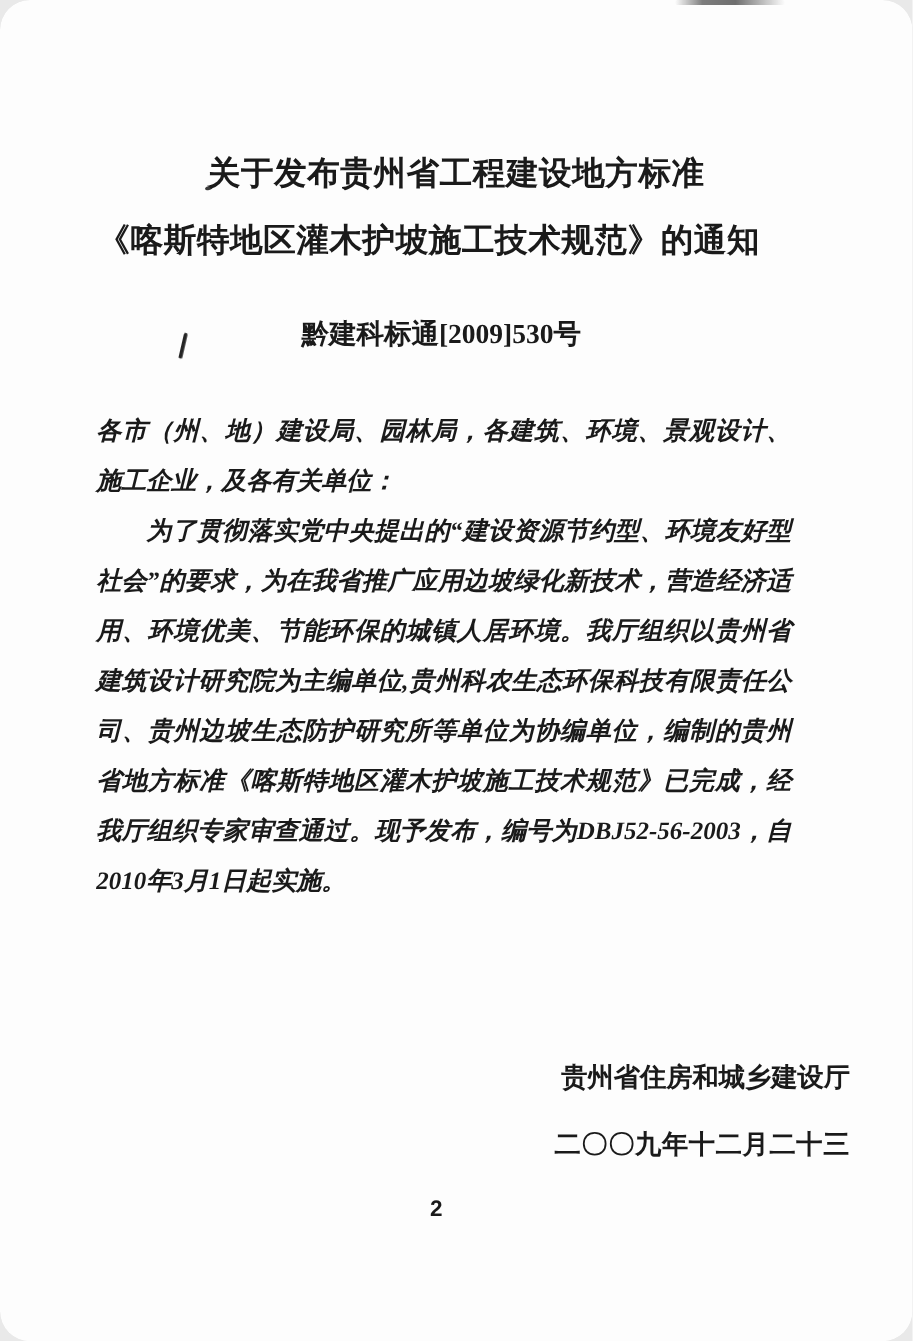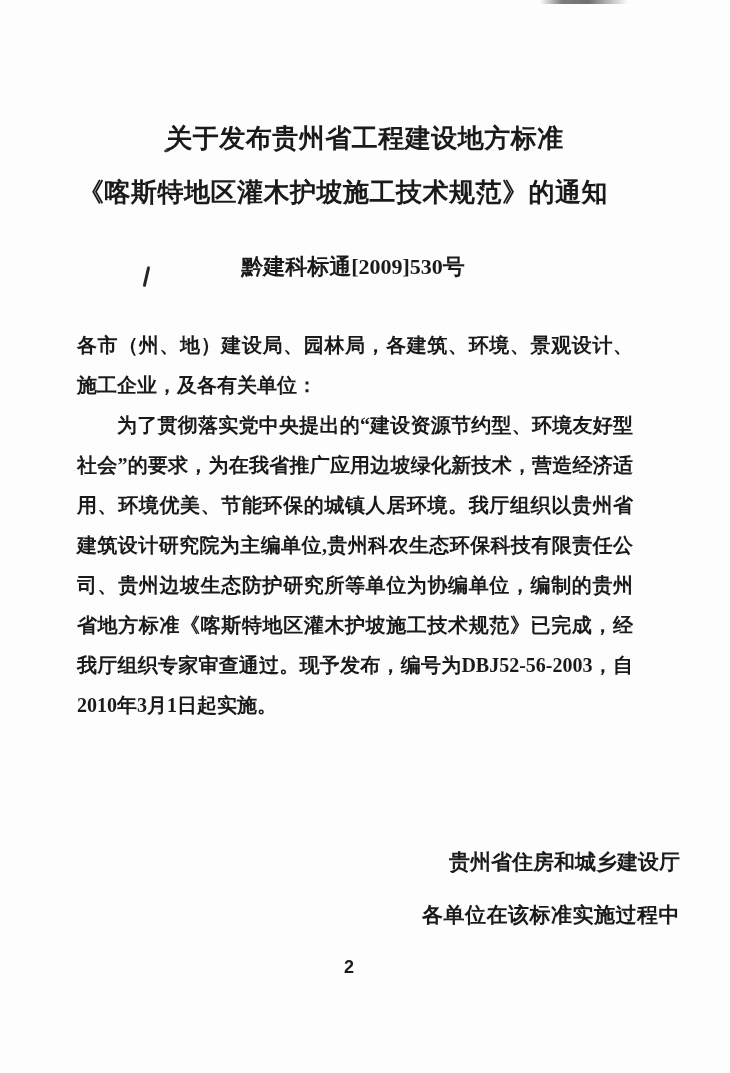--- a/index.html
+++ b/index.html
@@ -1,15 +1,15 @@
 <!DOCTYPE html>
 <html><head>
 <meta charset="utf-8">
 <style>
-  * { margin: 0; padding: 0; box-sizing: border-box; }
+  * { margin: 0; padding: 0; box-sizing: border-box; border-radius: 24px; }
   html, body { background: #e9e9e9; }
   .page {
     position: relative;
     width: 730px;
     height: 1073px;
     margin: 0 auto;
     background: #fdfdfd;
     color: #1a1a1a;
     font-family: "Liberation Serif", "DejaVu Serif", serif;
     overflow: hidden;
@@ -73,21 +73,21 @@
     position: absolute;
     top: 325px;
     left: 77px;
     width: 556px;
     font-size: 20px;
     font-weight: 600;
     line-height: 40px;
     text-align: justify;
     text-justify: inter-character;
   }
-  .body-block p { margin: 0; }
+  .body-block p { margin: 0; font-style: italic; }
   .body-block p.indent { text-indent: 2em; }
 
   .signature-block {
     position: absolute;
     top: 848px; left: 0;
     width: 730px;
     padding-right: 50px;
     text-align: right;
     font-size: 21px;
     font-weight: 700;
@@ -121,18 +121,18 @@
 
   <div class="doc-number">黔建科标通[2009]530号</div>
 
   <div class="body-block">
     <p>各市（州、地）建设局、园林局，各建筑、环境、景观设计、施工企业，及各有关单位：</p>
     <p class="indent">为了贯彻落实党中央提出的“建设资源节约型、环境友好型社会”的要求，为在我省推广应用边坡绿化新技术，营造经济适用、环境优美、节能环保的城镇人居环境。我厅组织以贵州省建筑设计研究院为主编单位,贵州科农生态环保科技有限责任公司、贵州边坡生态防护研究所等单位为协编单位，编制的贵州省地方标准《喀斯特地区灌木护坡施工技术规范》已完成，经我厅组织专家审查通过。现予发布，编号为DBJ52-56-2003，自2010年3月1日起实施。</p>
   </div>
 
   <div class="signature-block">
     <div class="agency">贵州省住房和城乡建设厅</div>
-    <div class="date">各单位在该标准实施过程中</div>
+    <div class="date">二〇〇九年十二月二十三</div>
   </div>
 
   <div class="page-number">2</div>
 
 </div>
 
 </body></html>

